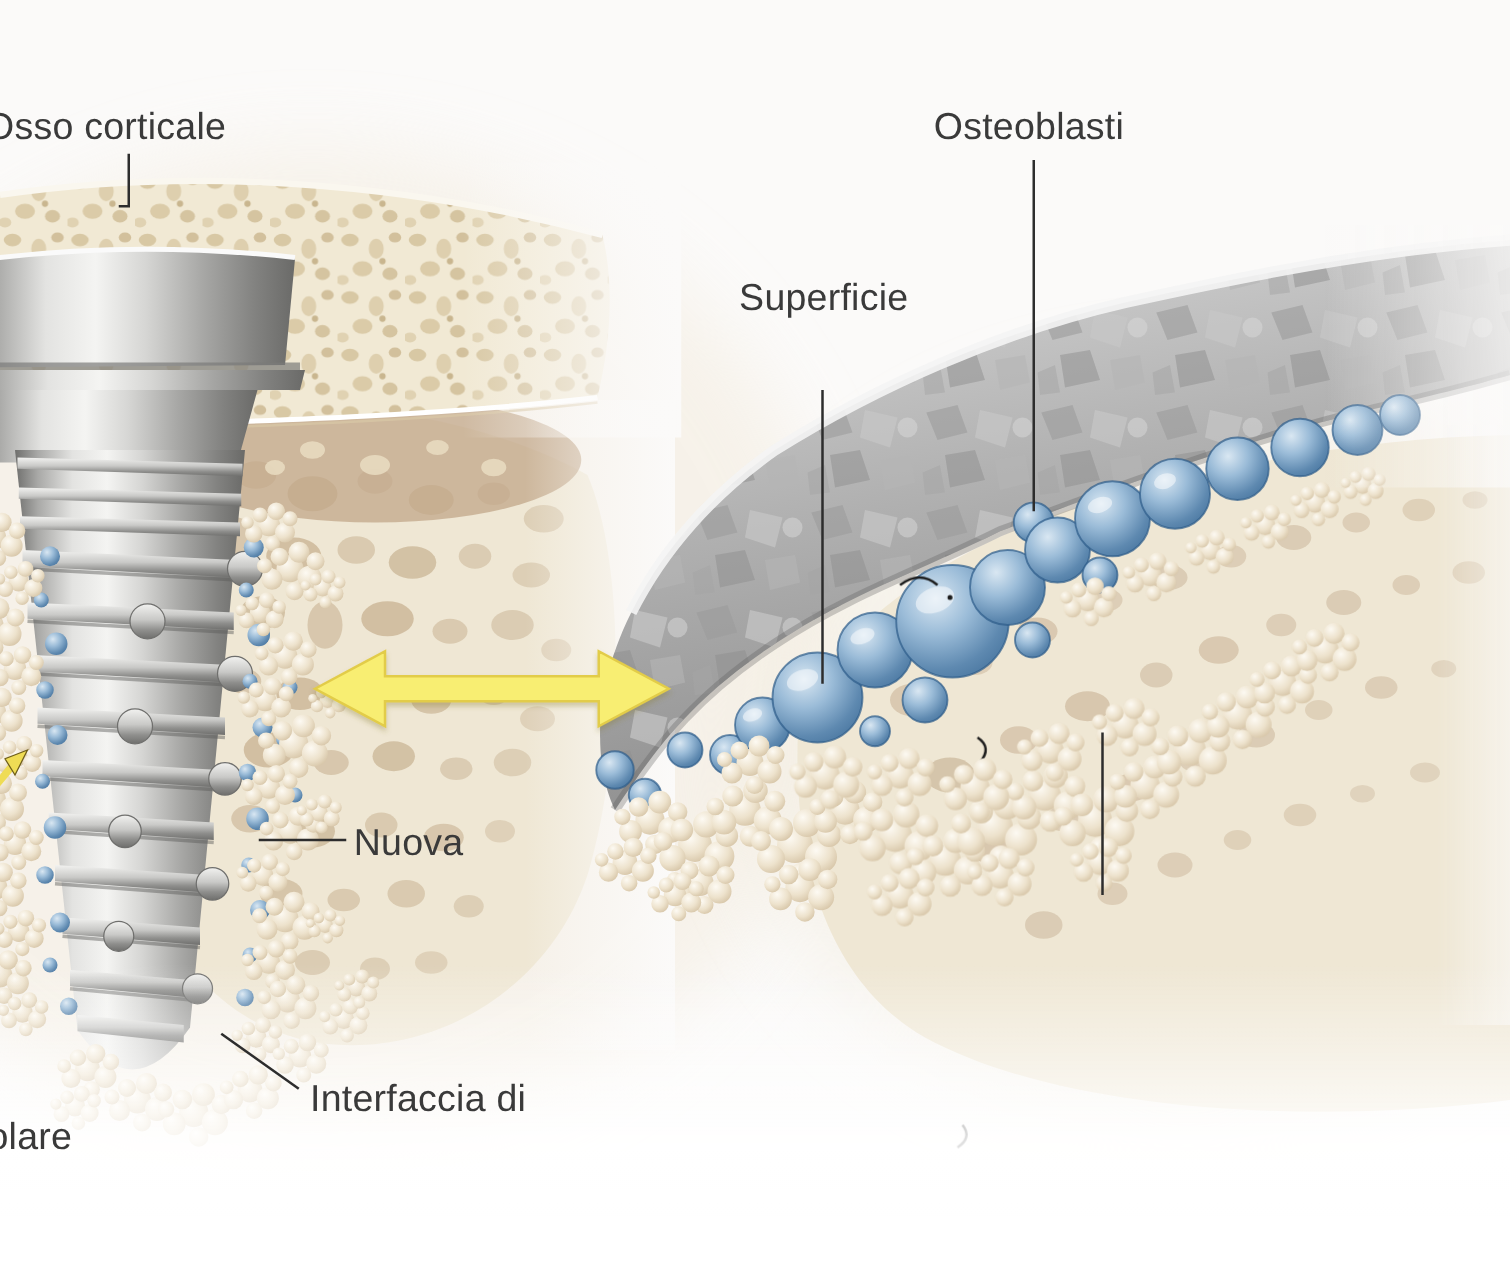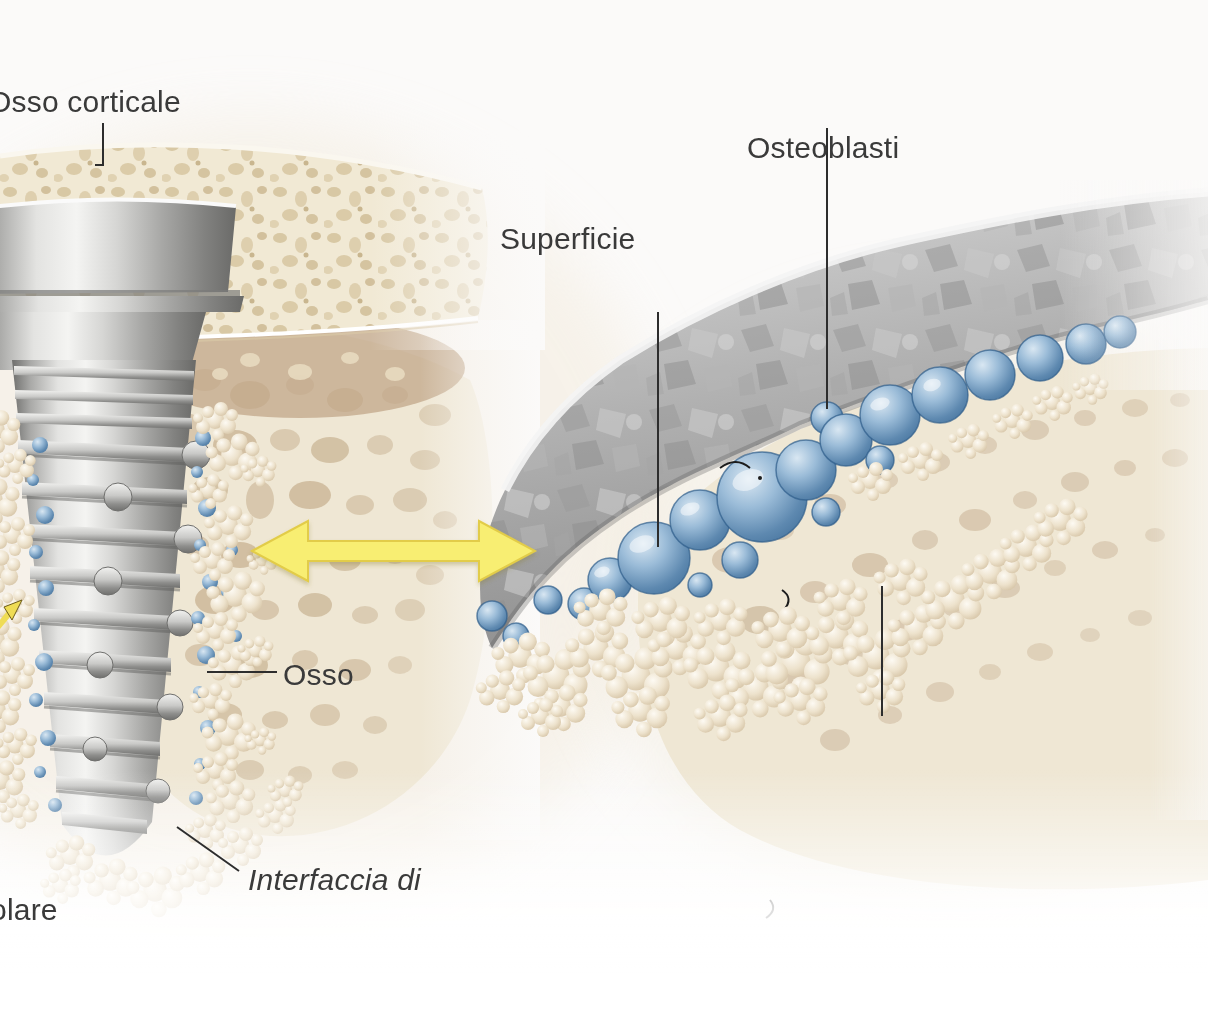--- a/index.html
+++ b/index.html
@@ -8,24 +8,24 @@
     background:#FBFAF9;
     font-family:"Liberation Sans", sans-serif;
   }
   #art{position:absolute;left:0;top:0;width:1208px;height:1024px;}
   .lbl{
     position:absolute;color:#3A3A3A;font-size:30px;line-height:44px;
     white-space:nowrap;z-index:5;letter-spacing:.2px;
   }
   .lbl span{display:block;}
   #lab-osso{left:-12px;top:80px;}
-  #lab-osteo{left:747px;top:80px;margin-top:46px;}
-  #lab-super{left:500px;top:217px;width:318px;white-space:normal;}
+  #lab-osteo{left:747px;top:80px;}
+  #lab-super{left:500px;top:217px;width:318px;text-align:center;white-space:normal;}
   #lab-nuova{left:283px;top:653px;}
-  #lab-inter{left:248px;top:858px;font-style:italic;}
+  #lab-inter{left:248px;top:858px;}
   #lab-matrice{left:815px;top:726px;}
   #lab-olare{left:-10px;top:888px;}
 </style>
 </head>
 <body>
 
 <div id="stage">
 
 <svg id="art" viewBox="0 0 1208 1024" xmlns="http://www.w3.org/2000/svg">
   <defs>
@@ -450,21 +450,21 @@
 
   <div class="lbl" id="lab-osso">Osso corticale</div>
 
   <div class="lbl" id="lab-osteo">Osteoblasti</div>
 
   <div class="lbl" id="lab-super">
     <span>Superficie</span>
   </div>
 
   <div class="lbl" id="lab-nuova">
-    <span>Osso</span>
+    <span>Nuova</span>
   </div>
 
   <div class="lbl" id="lab-inter">
     <span>Interfaccia di</span>
   </div>
 
 
   <div class="lbl" id="lab-olare">olare</div>
 
 </div>

